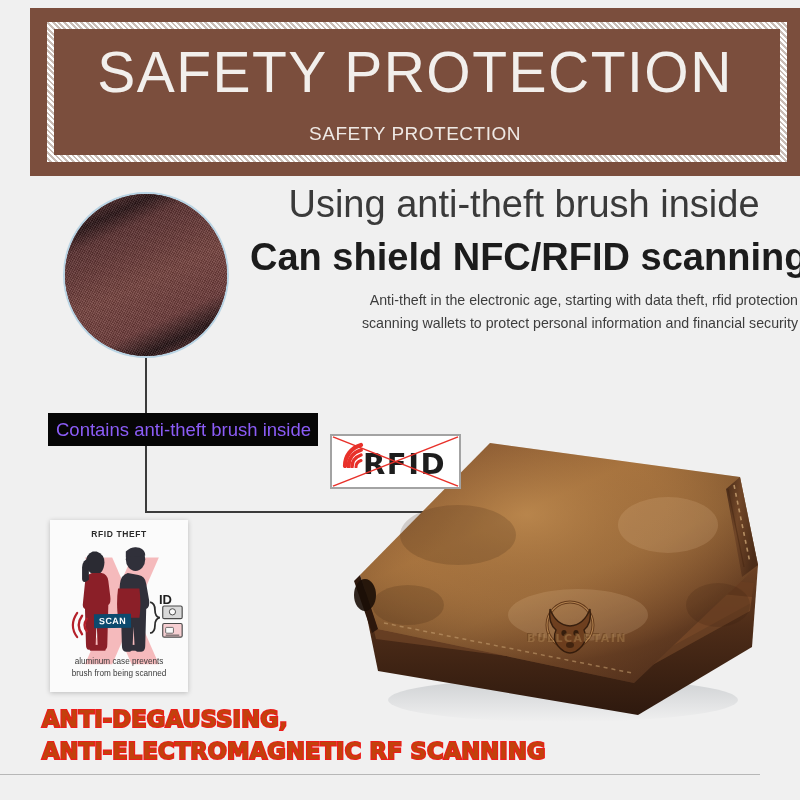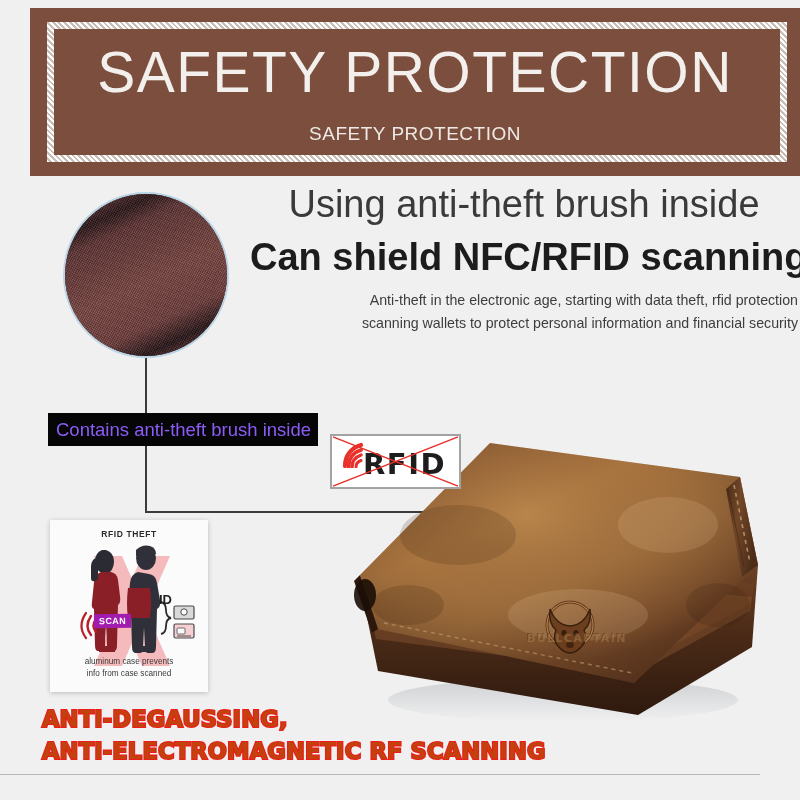--- a/index.html
+++ b/index.html
@@ -195,21 +195,21 @@
     letter-spacing: 1.5px;
     margin-left: 18px;
     margin-top: 5px;
     font-family: "DejaVu Sans", sans-serif;
   }
 
   
   .theft-card {
     position: absolute;
     left: 50px; top: 520px;
-    width: 158px; height: 172px;
+    width: 138px; height: 172px;
     background: #fbfbfb;
     box-shadow: 0 1px 5px rgba(0,0,0,0.22);
     overflow: hidden;
   }
   .theft-title {
     position: absolute;
     left: 0; top: 9px;
     width: 100%;
     text-align: center;
     font-size: 8.5px;
@@ -225,21 +225,21 @@
     width: 100%;
     text-align: center;
     font-size: 8.2px;
     color: #3a3a3a;
     line-height: 1.45;
     z-index: 5;
   }
   .scan-badge {
     position: absolute;
     left: 44px; top: 94px;
-    background: #a21caf;
+    background: #0c4a6e;
     color: #ffffff;
     font-size: 9px;
     font-weight: 700;
     padding: 2px 5px;
     letter-spacing: 0.4px;
     transform: rotate(-1deg);
     z-index: 6;
   }
   .id-text {
     position: absolute;
@@ -371,21 +371,21 @@
       <rect x="116" y="104" width="20" height="14" rx="1.5" fill="#f6cfd2" stroke="#4a4a4a" stroke-width="1.2"></rect>
       <rect x="119" y="108" width="8" height="6" rx="1" fill="#fafafa" stroke="#4a4a4a" stroke-width="0.8"></rect>
       <line x1="119" y1="116" x2="133" y2="116" stroke="#4a4a4a" stroke-width="1"></line>
     </g>
   </svg>
   <div class="theft-title">RFID THEFT</div>
   <div class="scan-badge">SCAN</div>
   <div class="id-text">ID</div>
   <div class="theft-caption">
     <div>aluminum case prevents</div>
-    <div>info from case scanned</div>
+    <div>brush from being scanned</div>
   </div>
 </div>
 
 <div class="wallet-wrap">
   <svg viewBox="0 0 462 330" width="462" height="330">
     <defs>
       <linearGradient id="lthTop" x1="0" y1="0" x2="0.75" y2="1">
         <stop offset="0%" stop-color="#5f3a22"></stop>
         <stop offset="14%" stop-color="#8a5a33"></stop>
         <stop offset="38%" stop-color="#a8743f"></stop>

